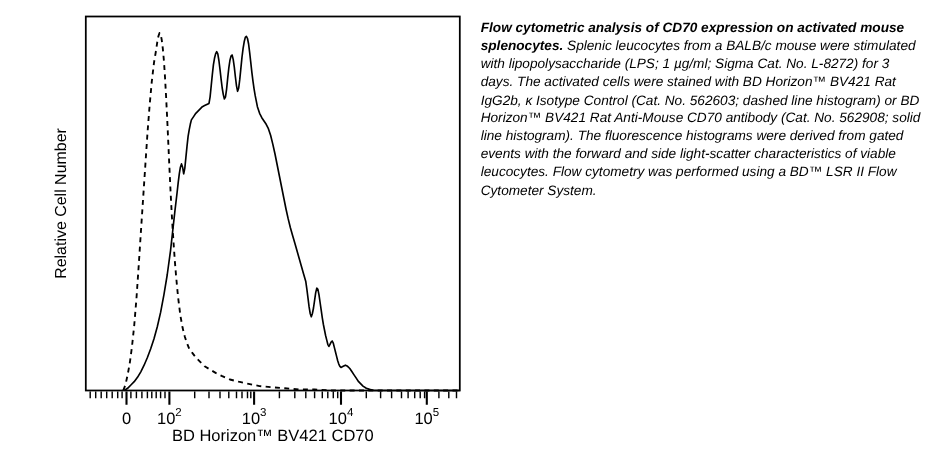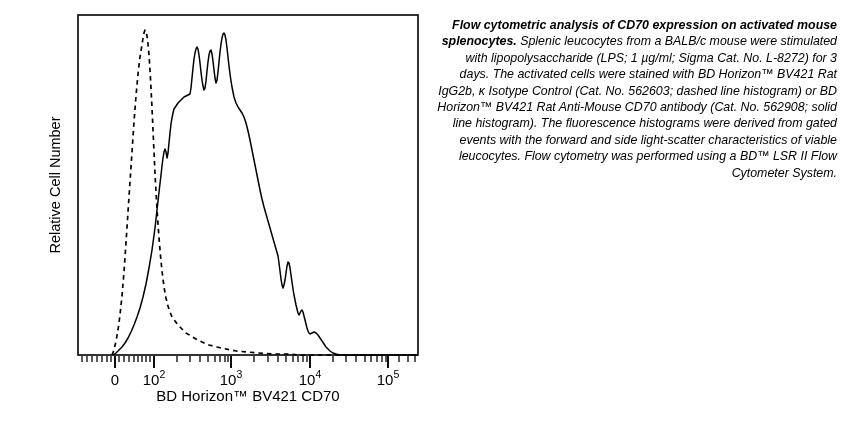--- a/index.html
+++ b/index.html
@@ -39,21 +39,21 @@
   #caption-panel {
     position: absolute;
     left: 437px;
     top: 17px;
     width: 400px;
     font-family: "Liberation Sans", sans-serif;
     font-style: italic;
     font-size: 12.4px;
     line-height: 16.4px;
     color: #000000;
-    text-align: right;
+    text-align: left;
   }
   #caption-panel .caption-lead {
     font-weight: bold;
     font-style: italic;
   }
   #caption-panel .caption-body {
     font-weight: normal;
     font-style: italic;
   }
   .axis-tick-label {

